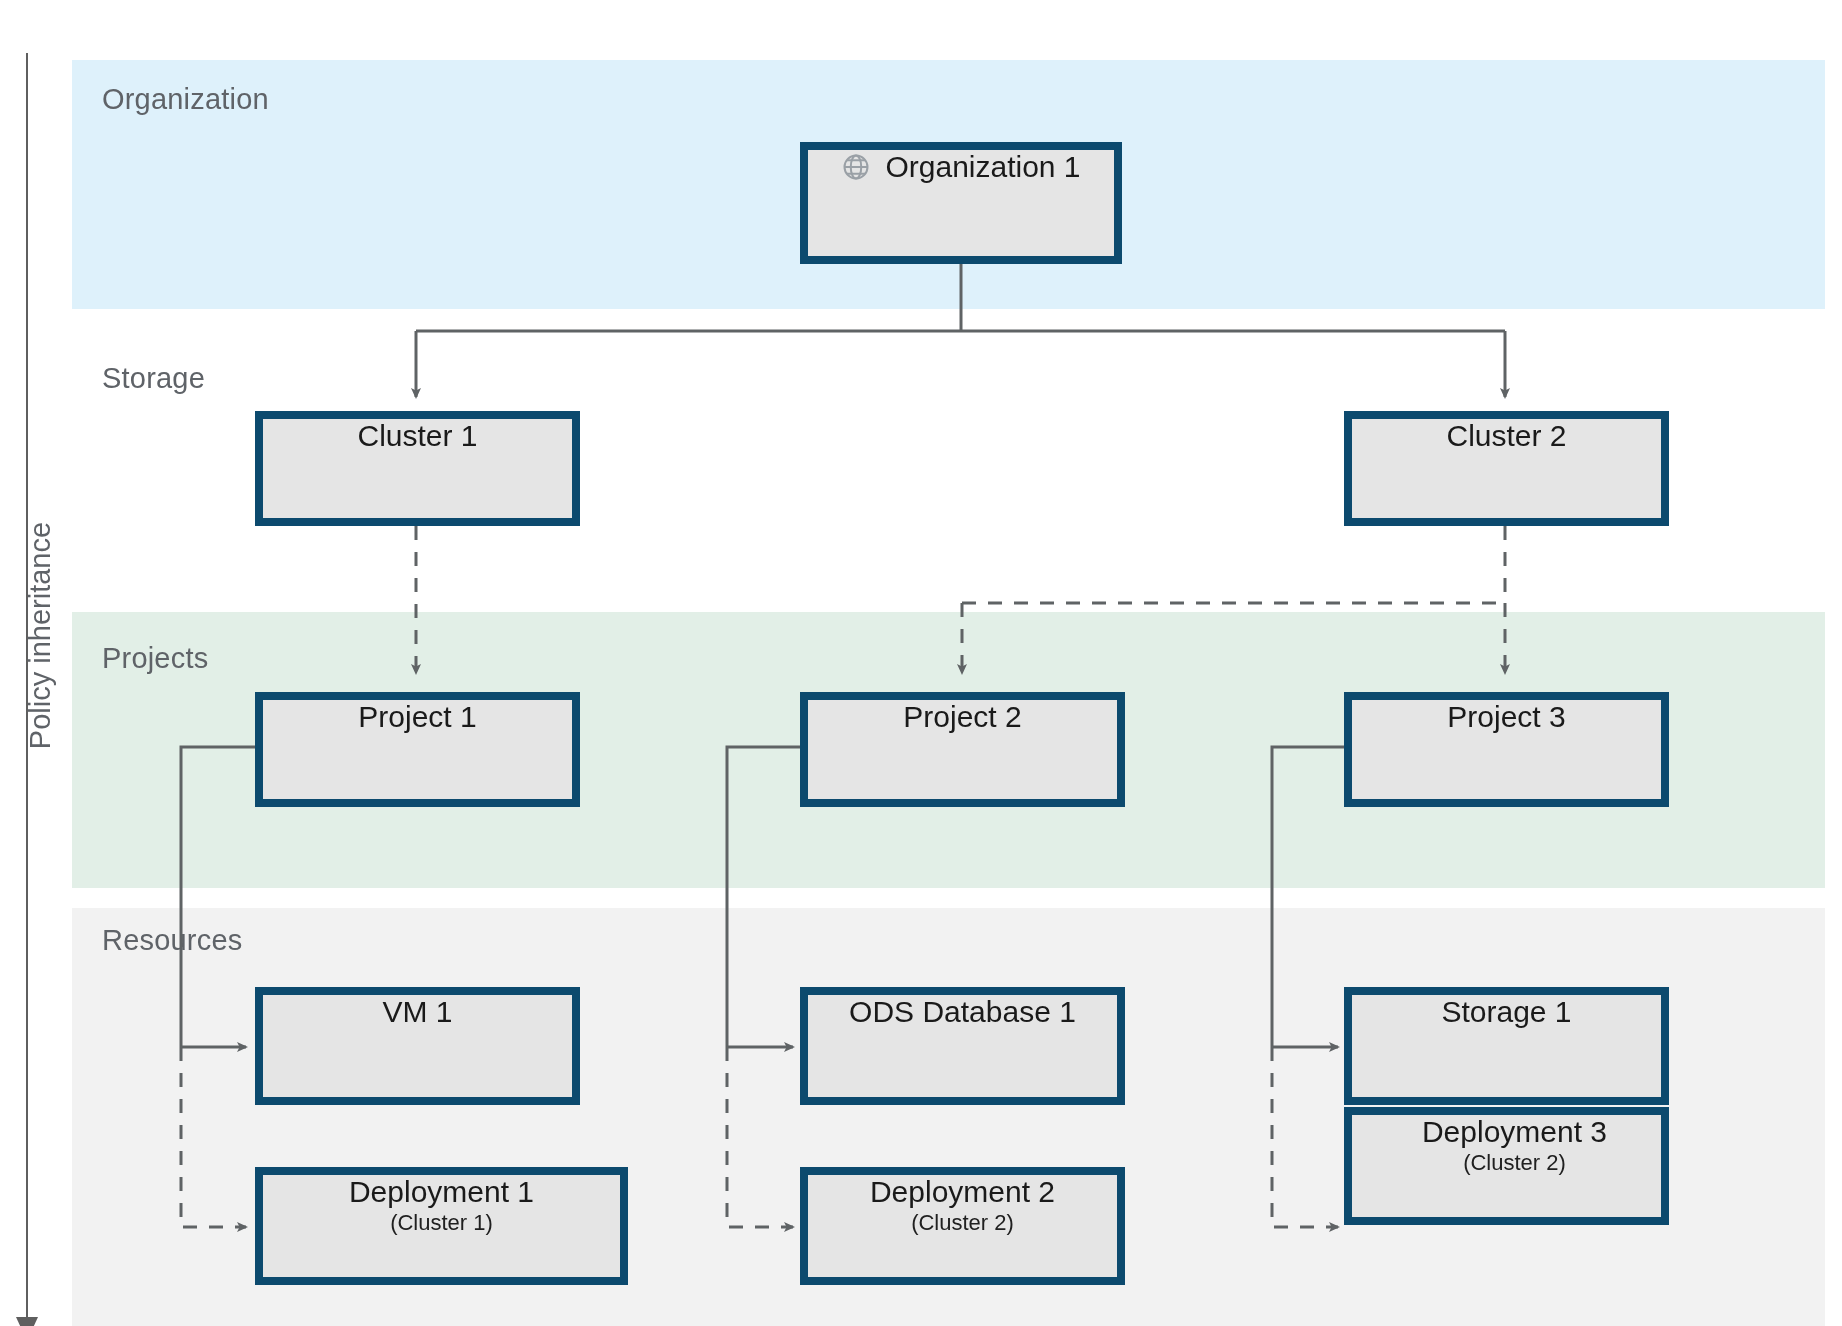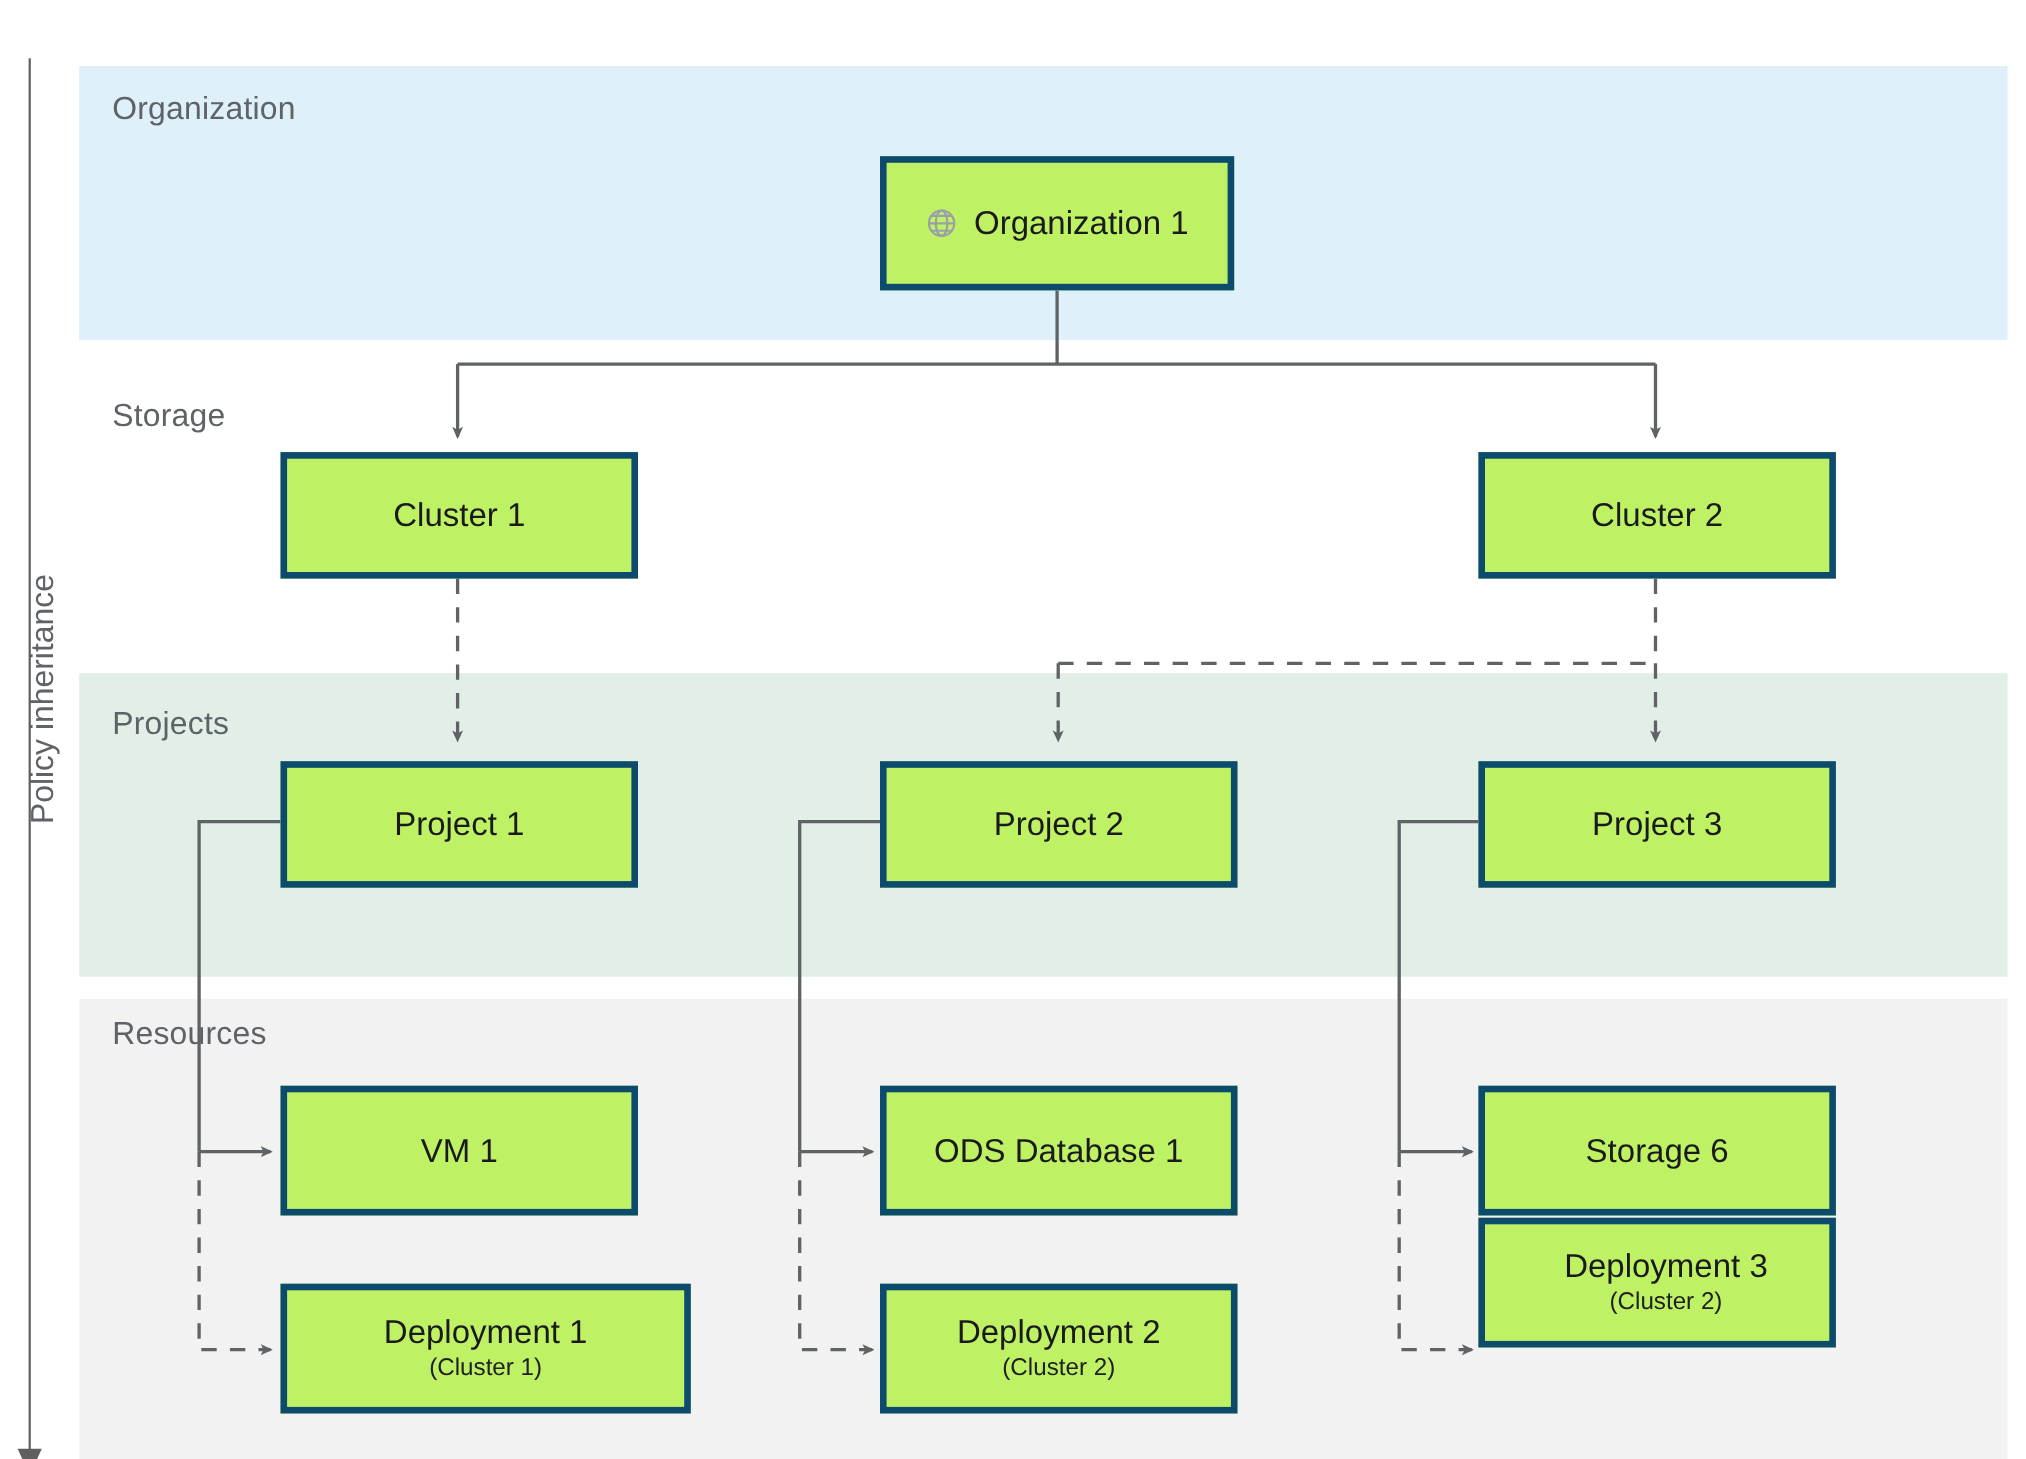--- a/index.html
+++ b/index.html
@@ -65,27 +65,27 @@
     text-align: center;
     transform: rotate(-90deg);
     font-size: 29px;
     color: #5f6368;
     white-space: nowrap;
   }
 
   
   .node {
     position: absolute;
-    background: #bef264;
-    border: 6px solid #0c4a6e;
+    background: #e5e5e5;
+    border: 8px solid #0c4a6e;
     box-sizing: border-box;
     display: flex;
     flex-direction: column;
     align-items: center;
-    justify-content: center;
+    justify-content: flex-start;
     font-size: 30px;
     color: #1a1a1a;
   }
   .node .title {
     display: flex;
     align-items: center;
     gap: 14px;
     line-height: 1.1;
   }
   .node .sub {
@@ -228,21 +228,21 @@
         <span>VM 1</span>
       </div>
   </div>
   <div class="node" style="left:800px; top:948px; width:325px; height:118px;">
     <div class="title">
         <span>ODS Database 1</span>
       </div>
   </div>
   <div class="node" style="left:1344px; top:948px; width:325px; height:118px;">
     <div class="title">
-        <span>Storage 6</span>
+        <span>Storage 1</span>
       </div>
   </div>
 
   <div class="node" style="left:255px; top:1128px; width:373px; height:118px;">
     <div class="title">
         <span>Deployment 1</span>
       </div>
     <div class="sub">(Cluster 1)</div>
   </div>
   <div class="node" style="left:800px; top:1128px; width:325px; height:118px;">

